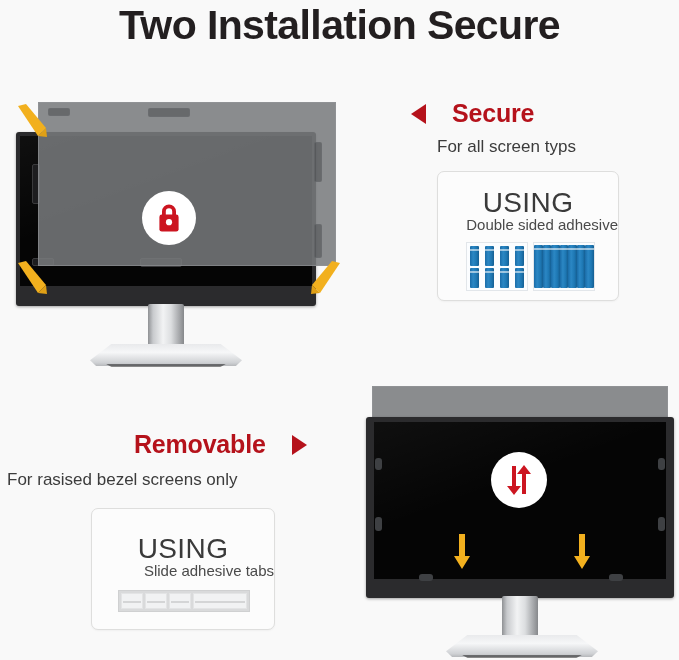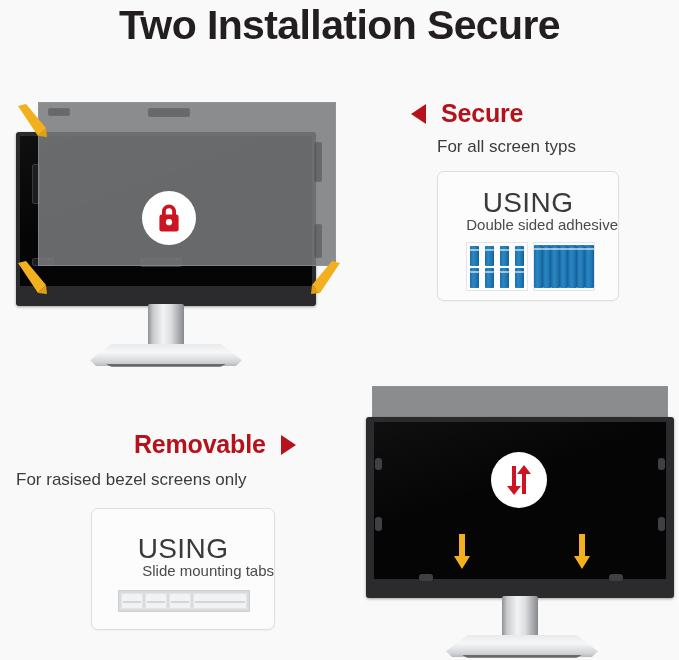--- a/index.html
+++ b/index.html
@@ -111,21 +111,21 @@
   
   .callout-head {
     position: absolute;
     font-size: 25px;
     font-weight: bold;
     color: #b5121b;
     letter-spacing: -0.2px;
     white-space: nowrap;
     display: flex;
     align-items: center;
-    gap: 15px;
+    gap: 26px;
   }
   .tri-left {
     width: 0; height: 0;
     border-top: 10px solid transparent;
     border-bottom: 10px solid transparent;
     border-right: 15px solid #b5121b;
   }
   .tri-right {
     width: 0; height: 0;
     border-top: 10px solid transparent;
@@ -297,25 +297,25 @@
     <div class="adh-tall"></div>
     <div class="adh-tall"></div>
     <div class="adh-tall"></div>
   </div>
 </div>
 
 <div class="callout-head" style="left:134px; top:430px;">
   <span>Removable</span>
   <span class="tri-right"></span>
 </div>
-<div class="callout-sub" style="left:16px; top:470px;">For rasised bezel screens only</div>
+<div class="callout-sub" style="left:7px; top:470px;">For rasised bezel screens only</div>
 
 <div class="using-card" style="left:91px; top:508px; width:184px; height:122px;">
   <div class="using-title" style="top:24px;">USING</div>
-  <div class="using-sub" style="top:53px;">Slide mounting tabs</div>
+  <div class="using-sub" style="top:53px;">Slide adhesive tabs</div>
 
   <div class="tabs-strip" style="left:26px; top:81px; width:132px; height:22px;">
     <div class="tab-cell" style="width:22px;"></div>
     <div class="tab-cell" style="width:22px;"></div>
     <div class="tab-cell" style="width:22px;"></div>
     <div class="tab-cell" style="flex:1;"></div>
   </div>
 </div>
 
 <div class="monitor" style="left:366px; top:386px; width:310px; height:274px;">

